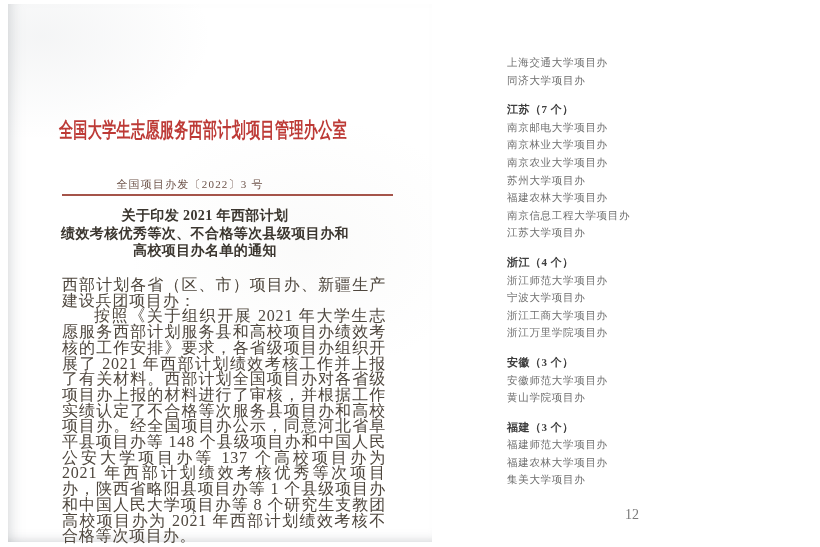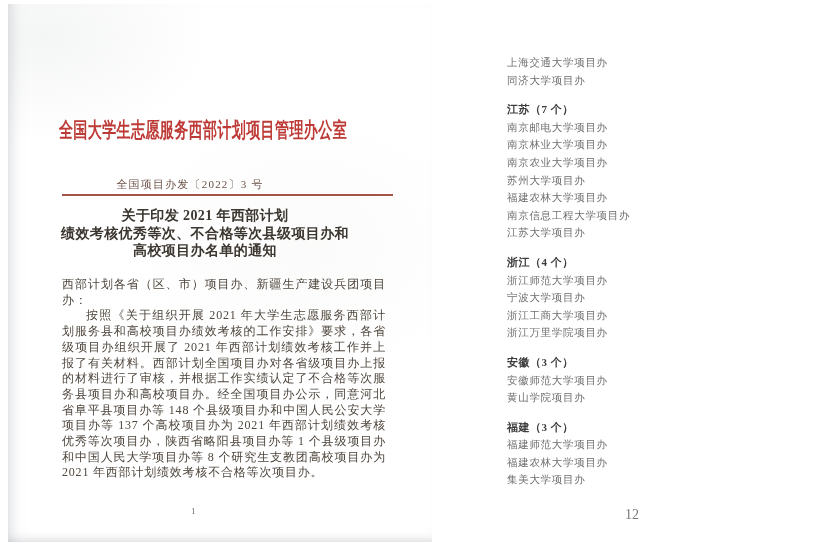--- a/index.html
+++ b/index.html
@@ -36,21 +36,21 @@
     position:absolute;left:54px;top:190px;width:331px;height:2px;border:0;margin:0;
     background:var(--rule-red,#a5544a);
   }
   .doc-title{
     position:absolute;left:-15px;top:203px;width:424px;text-align:center;
     font-size:14px;font-weight:700;line-height:17.6px;letter-spacing:0.4px;
     color:#3b362f;white-space:nowrap;
   }
   .body-block{
     position:absolute;left:54px;top:273px;width:324px;
-    font-size:12px;line-height:15.7px;letter-spacing:0.8px;
+    font-size:16px;line-height:15.7px;letter-spacing:0.8px;
     color:#4e463d;text-align:justify;
   }
   .body-block p{margin:0;}
   .body-block .para{text-indent:2em;}
   .pageno{position:absolute;font-size:9px;color:#6a6a6a;}
   .pageno-left{left:183px;top:502px;}
   .pageno-right{left:189px;top:503px;font-size:14px;color:#7a7a7a;}
 
   
   .uni-list{position:absolute;left:71px;top:50px;margin:0;padding:0;list-style:none;}

